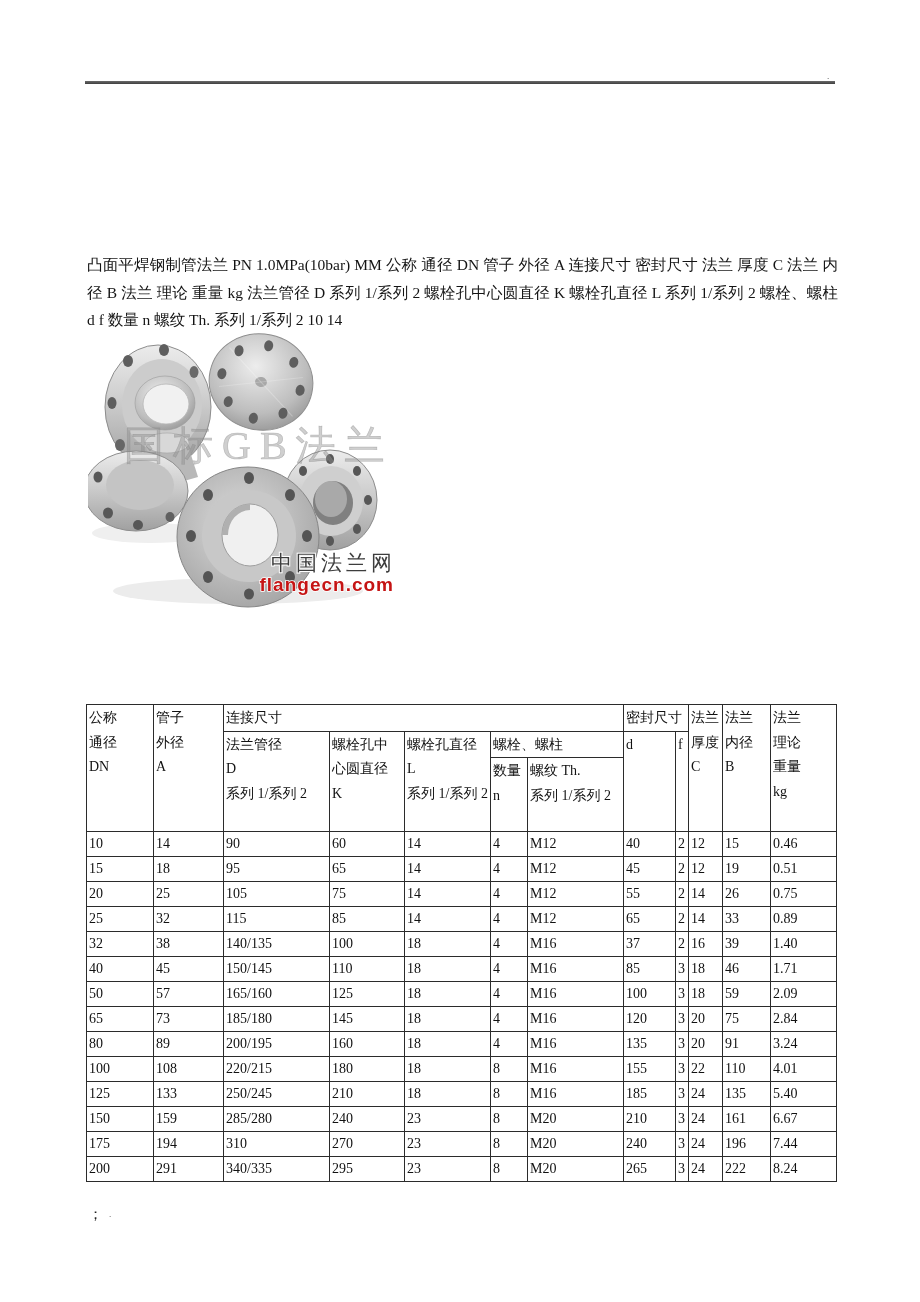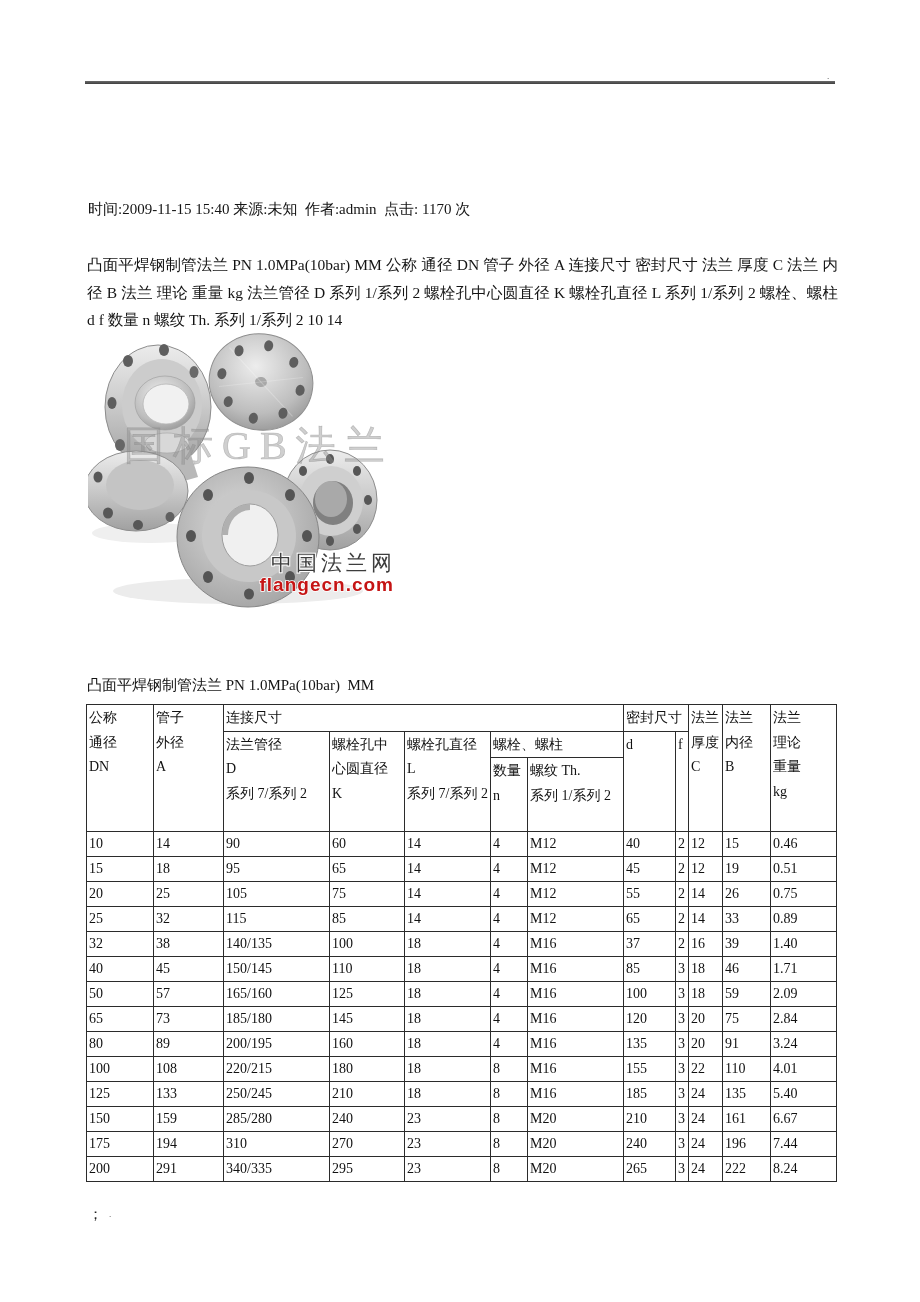--- a/index.html
+++ b/index.html
@@ -36,21 +36,20 @@
 </style>
 </head>
 <body>
 
 <div id="page">
 
   <div class="top-rule"></div>
   <div class="top-dot">.</div>
 
 
-  <div class="meta-line">时间:2009-11-15 15:40 来源:未知  作者:admin  点击: 1170 次</div>
 
   <div class="intro">凸面平焊钢制管法兰 PN 1.0MPa(10bar) MM 公称 通径 DN 管子 外径 A 连接尺寸 密封尺寸 法兰 厚度 C 法兰 内径 B 法兰 理论 重量 kg 法兰管径 D 系列 1/系列 2 螺栓孔中心圆直径 K 螺栓孔直径 L 系列 1/系列 2 螺栓、螺柱 d f 数量 n 螺纹 Th. 系列 1/系列 2 10 14</div>
 
   <div class="figure">
     <svg width="312" height="284" viewBox="0 0 312 284">
       <defs>
         <linearGradient id="met" x1="0" y1="0" x2="0" y2="1">
           <stop offset="0" stop-color="#ececec"></stop>
             <stop offset="0.5" stop-color="#c9c9c9"></stop>
             <stop offset="1" stop-color="#a0a0a0"></stop>
@@ -137,21 +136,20 @@
         <ellipse cx="202" cy="170" rx="5" ry="6" fill="#545454"></ellipse>
       </g>
 
       <text x="36" y="134" font-size="40" letter-spacing="9" fill="#8c8c8c" fill-opacity="0.42" stroke="#8c8c8c" stroke-opacity="0.5" stroke-width="0.6" font-family="'Liberation Serif','DejaVu Serif',serif">国标GB法兰</text>
 
       <text x="308" y="245" text-anchor="end" font-size="21" letter-spacing="4" fill="#3d3d3d" stroke="#ffffff" stroke-width="2" paint-order="stroke" font-family="'Liberation Sans','DejaVu Sans',sans-serif">中国法兰网</text>
       <text x="306" y="266" text-anchor="end" font-size="19" font-weight="bold" letter-spacing="1" fill="#c51414" stroke="#ffffff" stroke-width="1.5" paint-order="stroke" font-family="'Liberation Sans','DejaVu Sans',sans-serif">flangecn.com</text>
     </svg>
   </div>
 
-  <div class="tbl-caption">凸面平焊钢制管法兰 PN 1.0MPa(10bar)  MM</div>
 
   <table class="flange">
     <colgroup>
       <col style="width:67px">
         <col style="width:70px">
         <col style="width:106px">
         <col style="width:75px">
       <col style="width:86px">
         <col style="width:37px">
         <col style="width:96px">
@@ -178,27 +176,27 @@
 内径
 B</th>
         <th rowspan="3">法兰
 理论
 重量
 kg</th>
       </tr>
       <tr class="hr2">
         <th rowspan="2">法兰管径
 D
-系列 7/系列 2</th>
+系列 1/系列 2</th>
         <th rowspan="2">螺栓孔中
 心圆直径
 K</th>
         <th rowspan="2">螺栓孔直径
 L
-系列 7/系列 2</th>
+系列 1/系列 2</th>
         <th colspan="2">螺栓、螺柱</th>
         <th rowspan="2">d</th>
         <th rowspan="2">f</th>
       </tr>
       <tr class="hr3">
         <th>数量
 n</th>
         <th>螺纹 Th.
 系列 1/系列 2</th>
       </tr>

